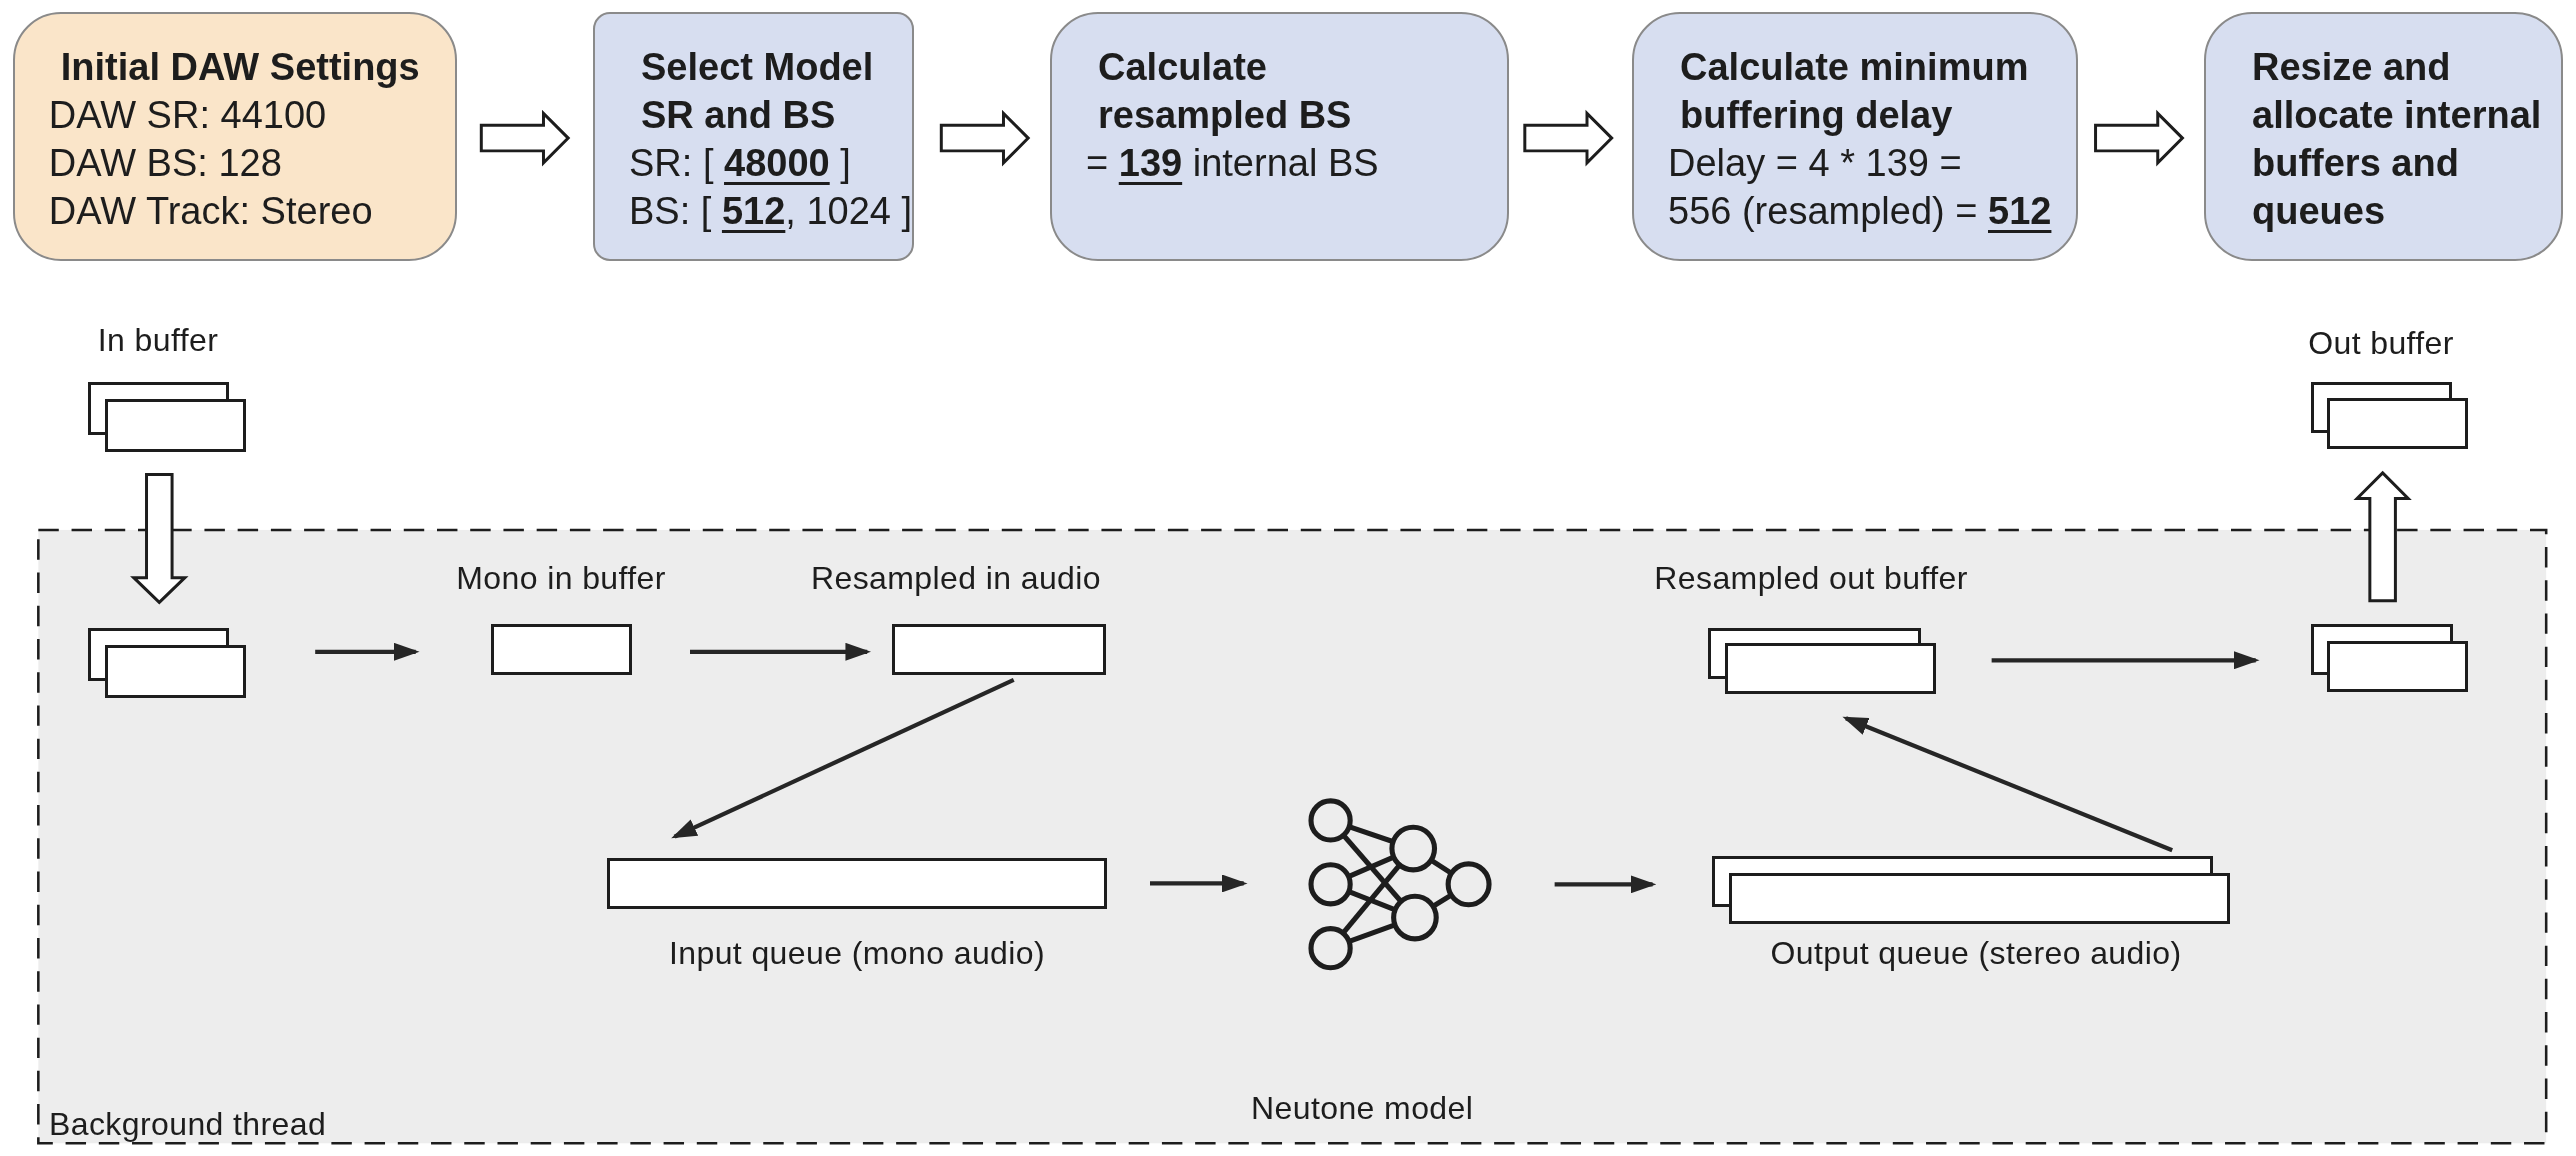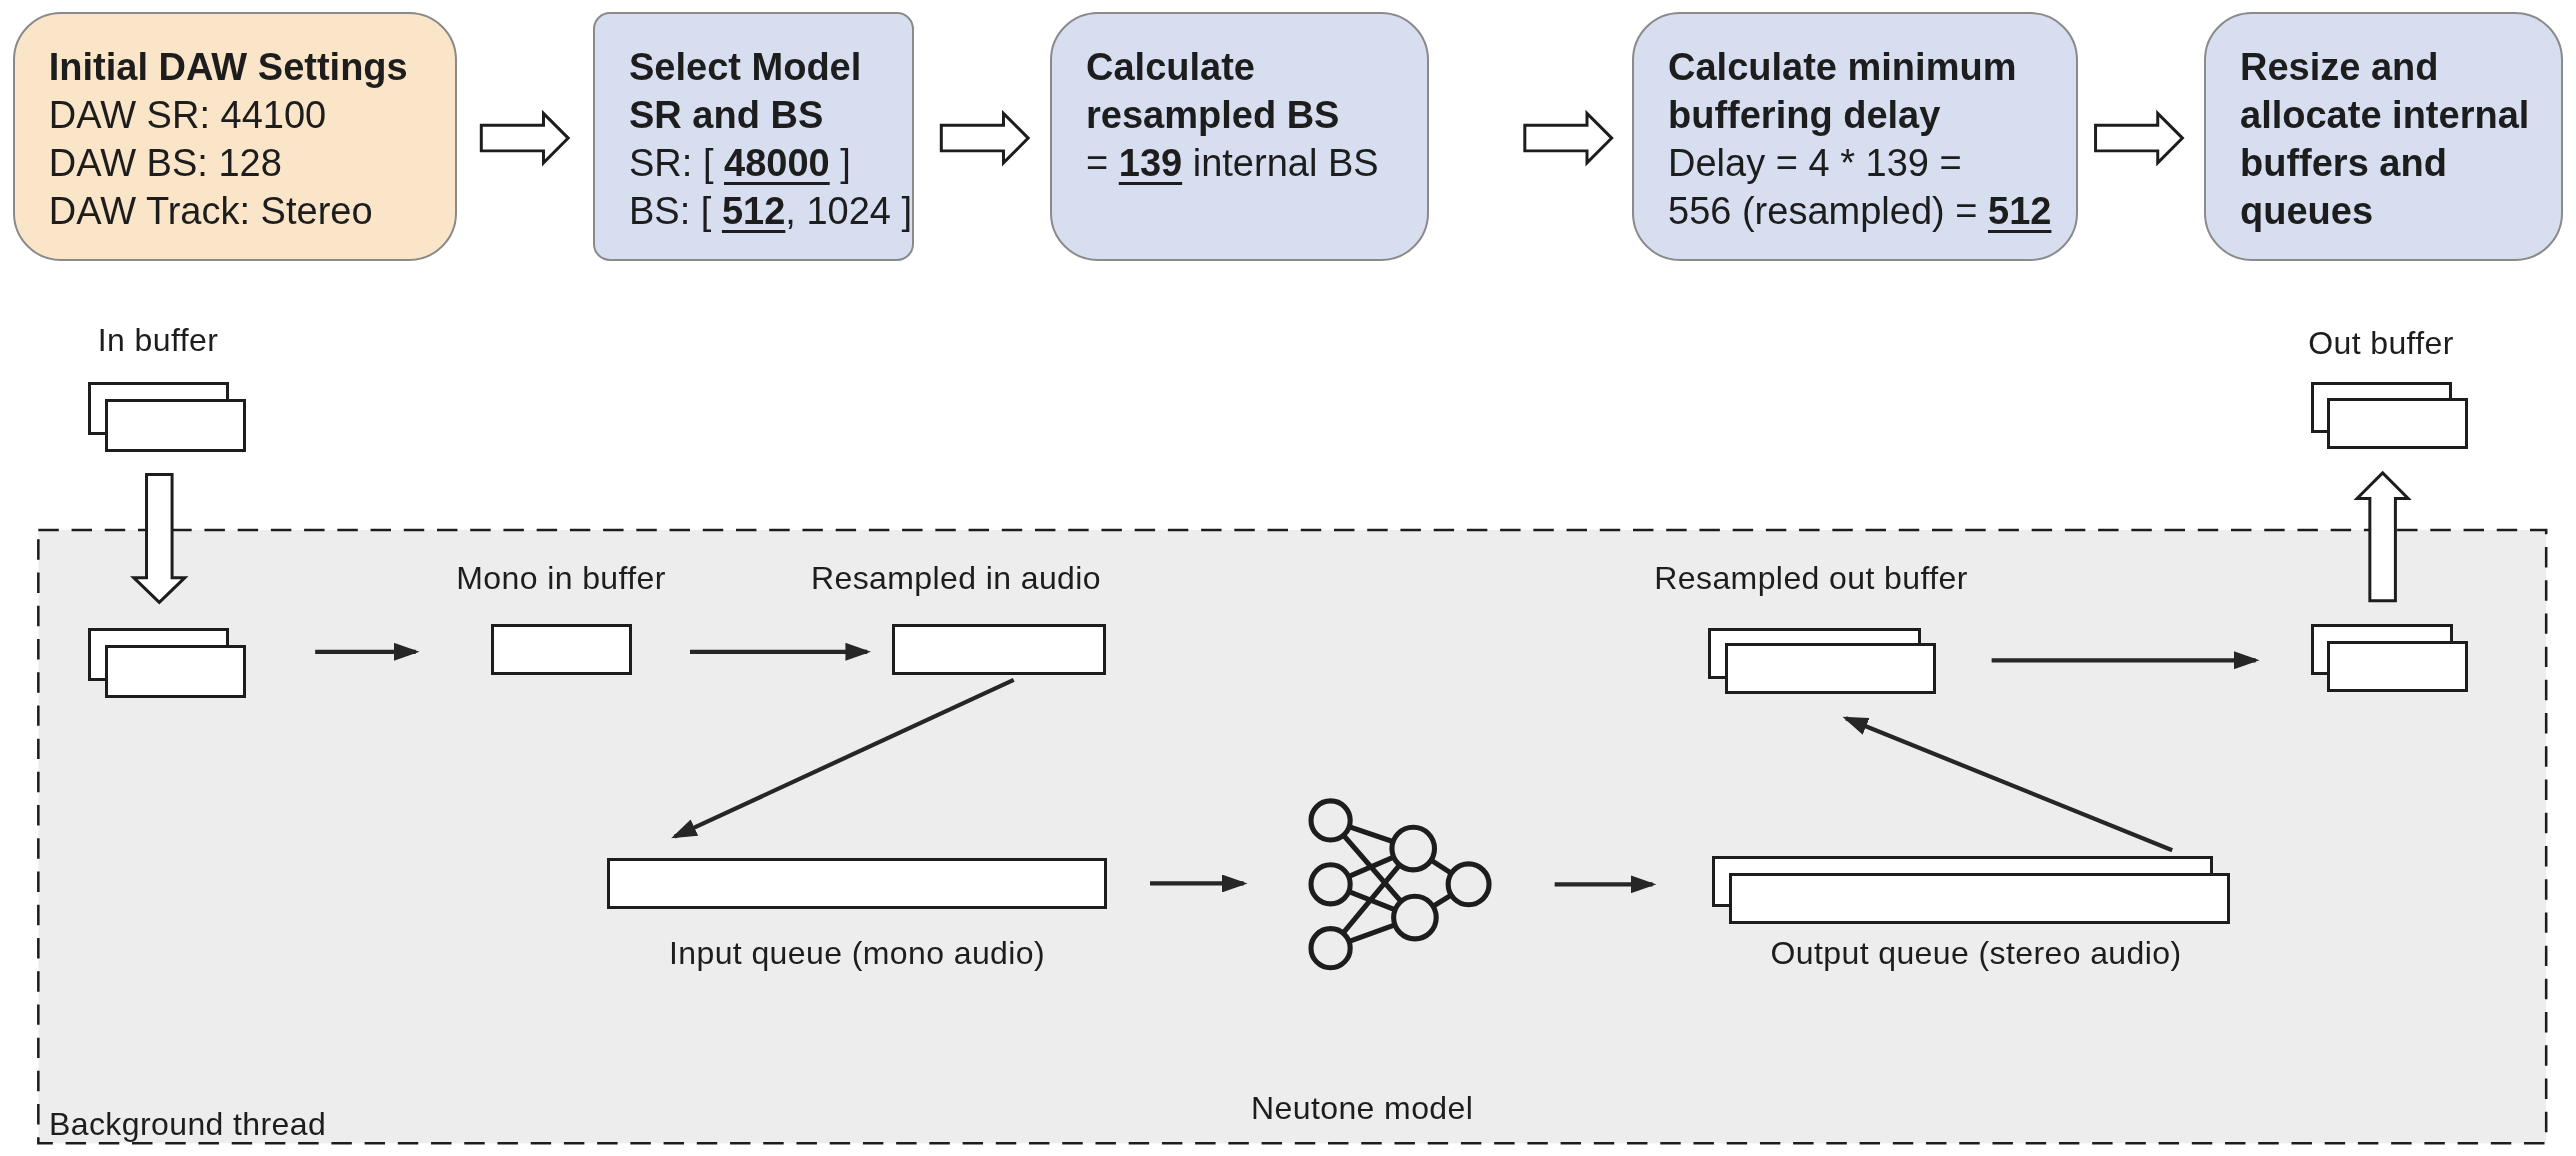--- a/index.html
+++ b/index.html
@@ -16,21 +16,21 @@
   .step{
     position:absolute;top:12px;height:249px;
     box-sizing:border-box;
     border:2.1px solid var(--box_border,#8a8a8a);
     border-radius:48px;
     padding:29px 31px 0 34px;
     font-size:38px;line-height:48px;
     background:var(--accent_blue,#d7def0);
   }
   .step .line{white-space:pre;}
-  .step .t{font-weight:700;}
+  .step .t{font-weight:700;margin-left:12px;}
   .u{
     font-weight:700;
     text-decoration:underline;
     text-decoration-thickness:3.4px;
     text-underline-offset:6px;
   }
   
   .buf{
     position:absolute;box-sizing:border-box;
     background:#ffffff;border:3.4px solid var(--ink,#1d1d1d);
@@ -98,21 +98,21 @@
     <div class="line">DAW Track: Stereo</div>
   </div>
 
   <div class="step" style="left:593px;width:321px;border-radius:17px;">
     <div class="line t">Select Model</div>
     <div class="line t">SR and BS</div>
     <div class="line"><span>SR: [ </span><span class="u">48000</span><span> ]</span></div>
     <div class="line"><span>BS: [ </span><span class="u">512</span><span>, 1024 ]</span></div>
   </div>
 
-  <div class="step" style="left:1050px;width:379px;">
+  <div class="step" style="left:1050px;width:459px;">
     <div class="line t">Calculate</div>
     <div class="line t">resampled BS</div>
     <div class="line"><span>= </span><span class="u">139</span><span> internal BS</span></div>
   </div>
 
   <div class="step" style="left:1632px;width:446px;">
     <div class="line t">Calculate minimum</div>
     <div class="line t">buffering delay</div>
     <div class="line">Delay = 4 * 139 =</div>
     <div class="line"><span>556 (resampled) = </span><span class="u">512</span></div>

